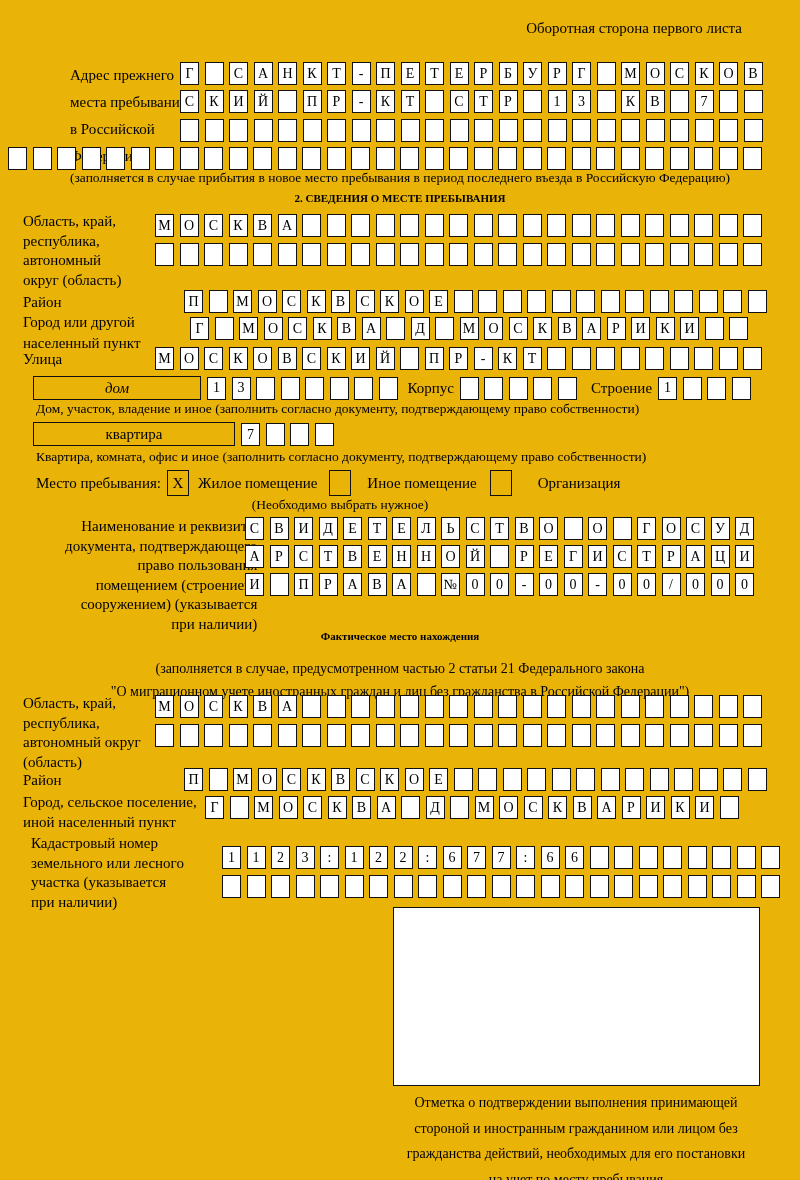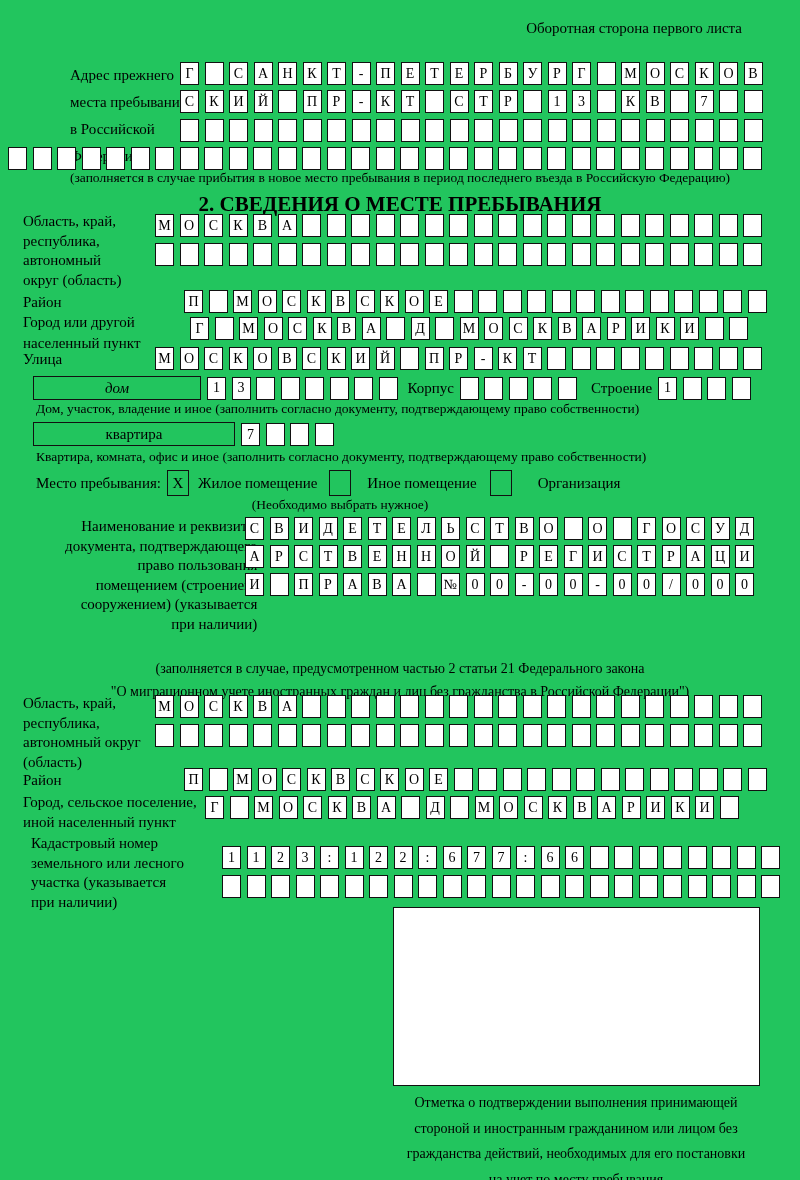--- a/index.html
+++ b/index.html
@@ -1,25 +1,25 @@
 <!DOCTYPE html>
 <html><head>
 <meta charset="utf-8">
 <style>
   html,body{margin:0;padding:0;background:#fff;}
   .page{
-    position:relative;width:800px;height:1180px;background:#22c55e;
+    position:relative;width:800px;height:1180px;background:#eab308;
     font-family:"Liberation Serif","DejaVu Serif",serif;color:#000;
     overflow:hidden;
   }
   .abs{position:absolute;}
   .lbl{position:absolute;font-size:15px;line-height:19.5px;white-space:pre-line;}
   .note{position:absolute;font-size:13.5px;}
   .center{left:0;right:0;text-align:center;}
-  .heading{position:absolute;font-size:21px;font-weight:bold;text-align:center;left:0;right:0;}
+  .heading{position:absolute;font-size:11px;font-weight:bold;text-align:center;left:0;right:0;}
   .cellrow{position:absolute;display:flex;gap:5.5px;}
   .cell{
     box-sizing:border-box;width:19px;height:23px;border:1.5px solid #111;
     display:inline-flex;align-items:center;justify-content:center;
     font-size:14px;flex:0 0 auto;background:#fff;
   }
   .bigfield{
     box-sizing:border-box;height:24px;border:1.5px solid #111;
     display:inline-flex;align-items:center;justify-content:center;
     font-size:15px;flex:0 0 auto;
@@ -423,20 +423,21 @@
       <span class="cell">0</span>
       <span class="cell">-</span>
       <span class="cell">0</span>
       <span class="cell">0</span>
       <span class="cell">/</span>
       <span class="cell">0</span>
       <span class="cell">0</span>
       <span class="cell">0</span>
     </div>
 
+  <div class="heading" style="top:630px;">Фактическое место нахождения</div>
   <div class="note center" style="top:657px;line-height:23px;white-space:pre-line;font-size:14px;">(заполняется в случае, предусмотренном частью 2 статьи 21 Федерального закона
 "О миграционном учете иностранных граждан и лиц без гражданства в Российской Федерации")</div>
 
   <div class="lbl" style="left:23px;top:694px;">Область, край,
 республика,
 автономный округ
 (область)</div>
   <div class="cellrow" style="left:155px;top:695px;">
       <span class="cell">М</span>
       <span class="cell">О</span>

